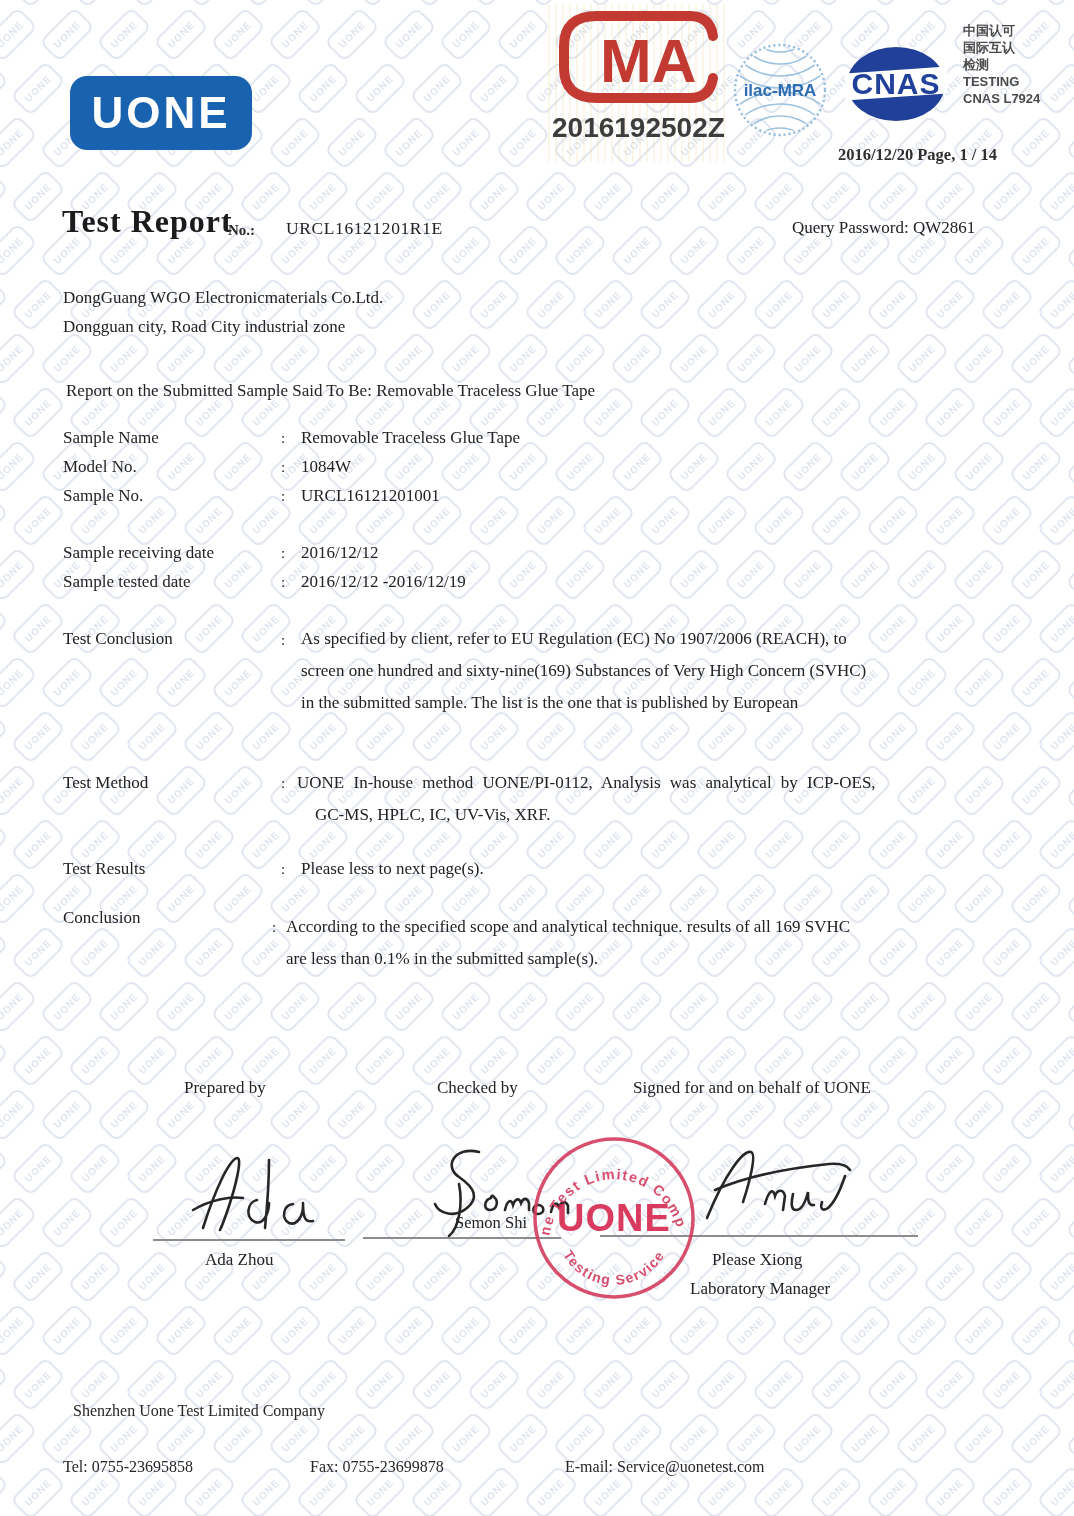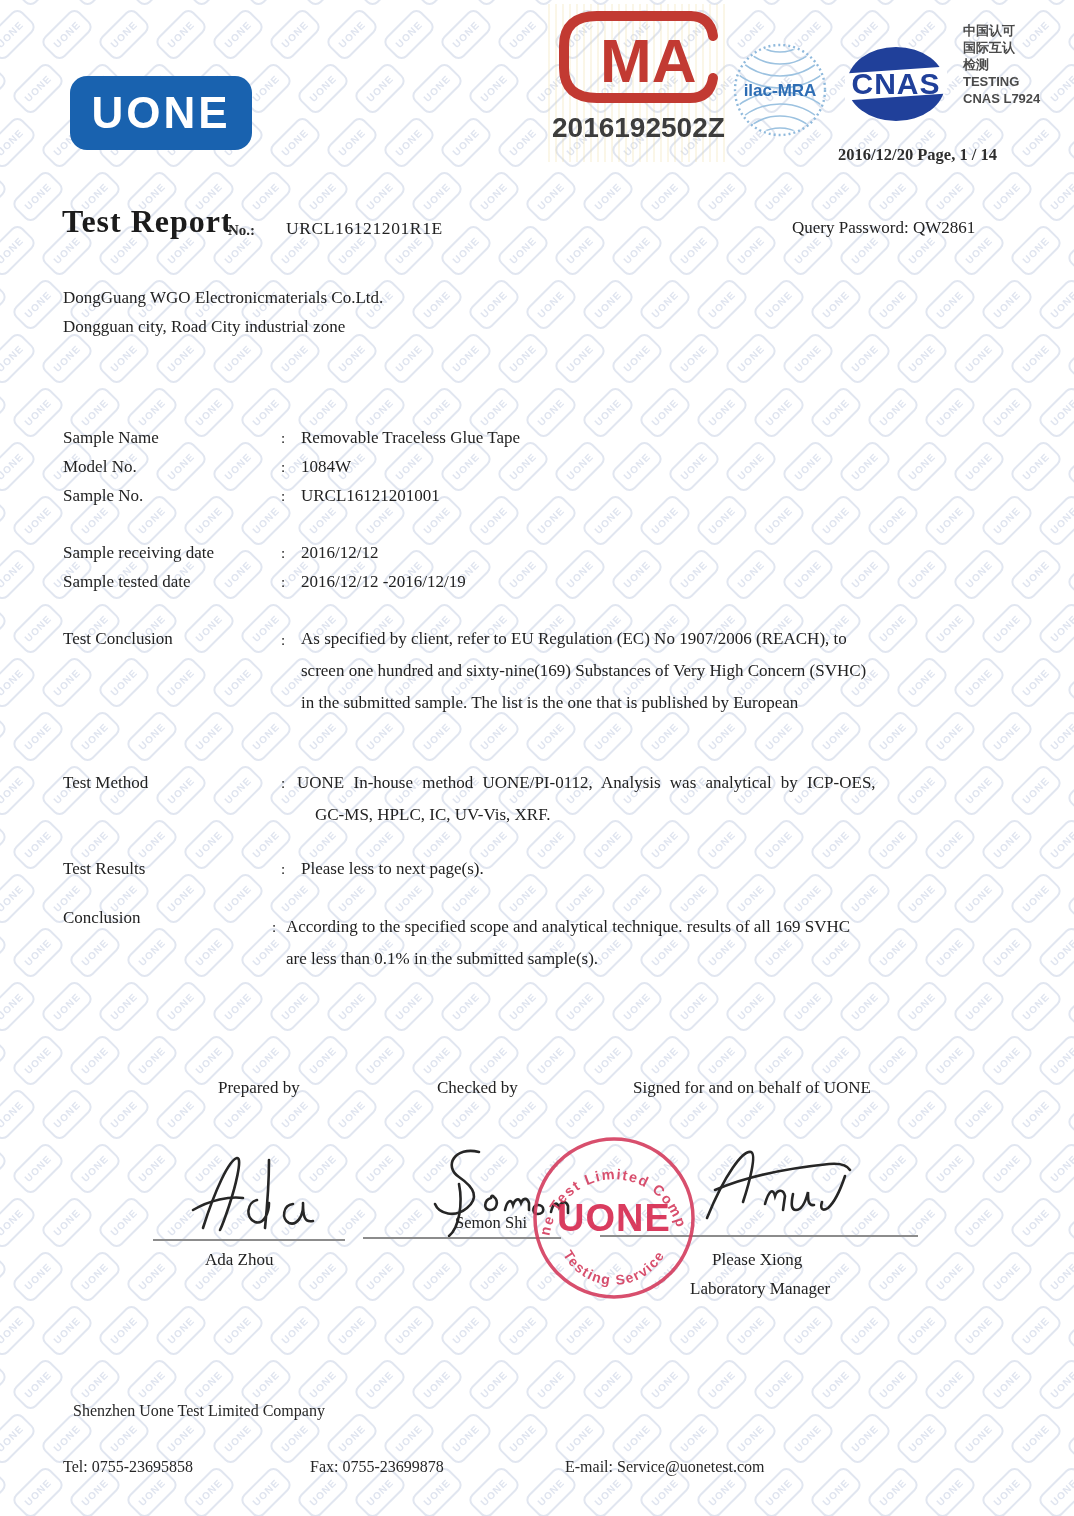--- a/index.html
+++ b/index.html
@@ -672,20 +672,21 @@
   </div>
   <div class="abs date-page">2016/12/20 Page, 1 /  14</div>
 
   <div class="abs title">Test Report</div>
   <div class="abs no-label">No.:</div>
   <div class="abs no-value">URCL16121201R1E</div>
   <div class="abs qp">Query Password:  QW2861</div>
 
   <div class="abs t17" style="left:63px;top:288px;">DongGuang WGO Electronicmaterials Co.Ltd.</div>
   <div class="abs t17" style="left:63px;top:317px;">Dongguan city, Road City industrial zone</div>
+  <div class="abs t17" style="left:66px;top:381px;">Report on the Submitted Sample Said To Be:  Removable Traceless Glue Tape</div>
 
   <div class="abs row-label" style="top:428px;">Sample Name</div>
   <div class="abs row-colon" style="top:430px;">:</div>
   <div class="abs row-value" style="top:428px;">Removable Traceless Glue Tape</div>
 
   <div class="abs row-label" style="top:457px;">Model No.</div>
   <div class="abs row-colon" style="top:459px;">:</div>
   <div class="abs row-value" style="top:457px;">1084W</div>
 
   <div class="abs row-label" style="top:486px;">Sample No.</div>
@@ -719,21 +720,21 @@
   <div class="abs row-colon" style="top:861px;">:</div>
   <div class="abs row-value" style="top:859px;">Please less to next page(s).</div>
 
   <div class="abs row-label" style="top:908px;">Conclusion</div>
   <div class="abs row-colon" style="left:272px;top:919px;">:</div>
   <div class="abs para" style="left:286px;top:911px;width:660px;">
     <div>According to the specified scope and analytical technique. results of all 169 SVHC</div>
     <div>are less than 0.1% in the submitted sample(s).</div>
   </div>
 
-  <div class="abs t17" style="left:218px;top:1078px;">Prepared by</div>
+  <div class="abs t17" style="left:184px;top:1078px;">Prepared by</div>
   <div class="abs t17" style="left:437px;top:1078px;">Checked by</div>
   <div class="abs t17" style="left:633px;top:1078px;">Signed for and on behalf of UONE</div>
 
   <svg class="abs sig-svg" style="left:185px;top:1148px;" width="150" height="95" viewBox="0 0 150 95">
     <path d="M 18 80 C 30 42 44 12 52 10 C 58 9 50 40 44 58 C 40 70 37 78 35 82"></path>
     <path d="M 8 62 C 25 52 45 48 58 50"></path>
     <path d="M 72 52 C 62 54 60 70 70 74 C 78 77 84 66 84 55 M 84 12 C 84 30 82 60 80 80"></path>
     <path d="M 108 56 C 98 57 96 71 104 75 C 112 78 118 68 118 58 M 118 55 C 118 67 119 75 128 73"></path>
   </svg>
   <svg class="abs sig-svg" style="left:425px;top:1140px;" width="155" height="100" viewBox="0 0 155 100">

